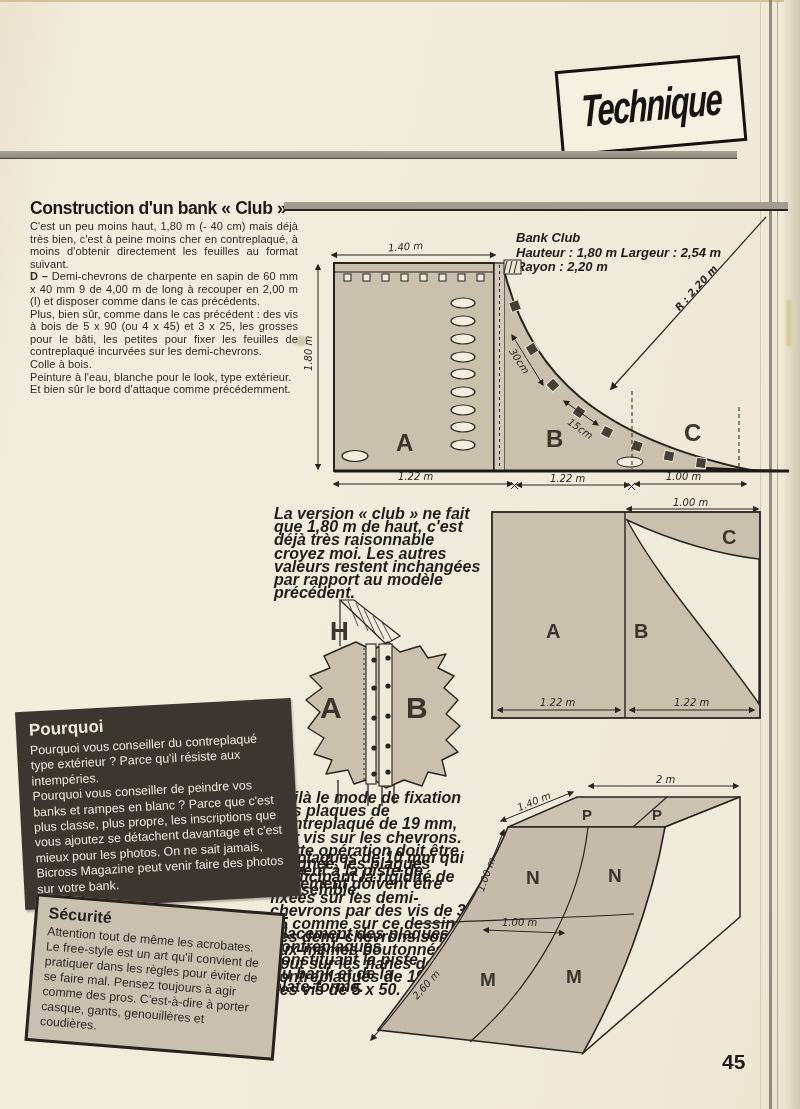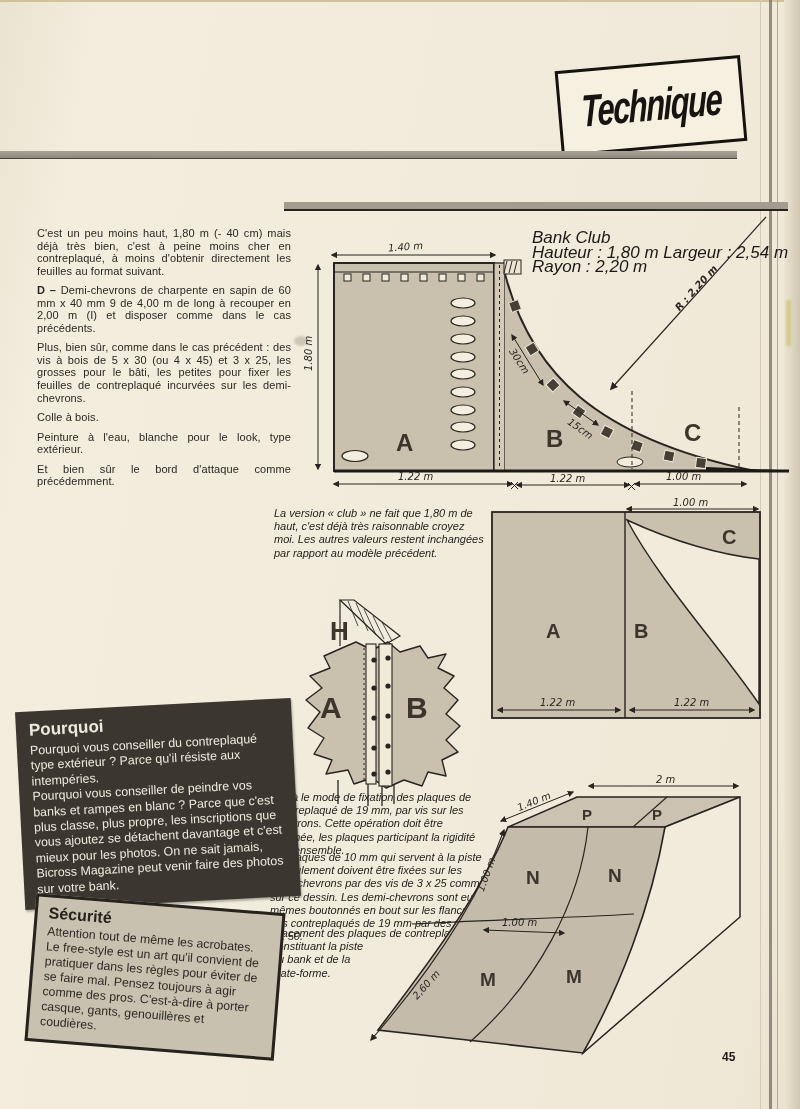--- a/index.html
+++ b/index.html
@@ -19,37 +19,37 @@
   .tech-box{left:558px;top:63px;width:180px;height:80px;border:3px solid #15120f;background:#f6f0e1;
     transform:rotate(-5deg);display:flex;align-items:center;justify-content:center;}
   .tech-text{font-weight:bold;font-style:italic;font-size:31px;letter-spacing:-1.5px;color:#171310;
     transform:scaleY(1.45) skewX(-6deg);}
   .mast-rule{left:0;top:151px;width:737px;height:7px;background:linear-gradient(#a8a296,#8e897d);border-bottom:1px solid #4a453e;}
   
   .title{left:30px;top:186px;width:260px;font-size:17.5px;font-weight:bold;letter-spacing:-.4px;color:#1d1a16;}
   .title-band{left:284px;top:202px;width:504px;height:7px;background:#a39d91;border-bottom:2px solid #27231e;}
   .bodycol{left:30px;top:220px;width:268px;height:446px;font-size:11px;line-height:12.55px;
     text-align:justify;letter-spacing:.1px;color:#2b2722;overflow:hidden;}
-  .bodycol p{margin:7px;}
+  .bodycol p{margin:0;}
   .bodycol b{font-weight:bold;}
   
-  .cap{font-style:italic;font-weight:normal;font-size:11px;line-height:13.2px;color:#201d19;}
+  .cap{font-style:italic;font-weight:bold;font-size:16px;line-height:13.2px;color:#201d19;}
   .pre{white-space:pre-line;}
   
-  .specs{left:532px;top:231px;font-style:italic;font-weight:normal;font-size:17px;line-height:14.5px;color:#1c1916;}
+  .specs{left:516px;top:231px;font-style:italic;font-weight:bold;font-size:13px;line-height:14.5px;color:#1c1916;}
   
   .pourquoi{left:20px;top:705px;width:250px;padding:9px 13px 12px;background:#3c3631;color:#efe9dc;
     transform:rotate(-3deg);box-shadow:1px 2px 2px rgba(60,55,45,.35);}
   .pourquoi h3{margin:0 0 3px;font-size:17px;}
   .pourquoi p{margin:0;font-size:12.4px;line-height:15.4px;}
   .securite{left:30px;top:903px;width:222px;padding:7px 11px 10px;background:#c8c1b0;border:3px solid #26221d;
     transform:rotate(4.6deg);color:#2e2a25;}
   .securite h3{margin:0 0 2px;font-size:16px;color:#25211c;}
   .securite p{margin:0;font-size:12.3px;line-height:15px;font-weight:500;}
-  .pagenum{left:722px;top:1050px;font-size:12px;font-weight:bold;color:#1f1b17;}
+  .pagenum{left:722px;top:1050px;font-size:21px;font-weight:bold;color:#1f1b17;}
   svg text{font-family:"Liberation Sans",sans-serif;}
   .hand{font-family:"DejaVu Sans",sans-serif;font-style:italic;font-size:10px;fill:#2a2520;}
   .plabel{font-weight:bold;fill:#3b352c;}
 </style>
 </head>
 <body>
 
 <div class="page">
 
   <div class="abs topline"></div>
@@ -58,26 +58,27 @@
   <div class="abs edge-c"></div>
   <div class="abs edge-d"></div>
   <div class="abs stain1"></div>
   <div class="abs stain2"></div>
 
   <div class="abs tech-box">
     <span class="tech-text">Technique</span>
   </div>
   <div class="abs mast-rule"></div>
 
+  <h1 class="abs title">Construction d'un bank « Club »</h1>
   <div class="abs title-band"></div>
 
   <div class="abs bodycol">
     <p><span>C'est un peu moins haut, 1,80 m (- 40 cm) mais déjà très bien, c'est à peine moins cher en contreplaqué, à moins d'obtenir directement les feuilles au format suivant.</span></p>
     <p><b>D – </b><span>Demi-chevrons de charpente en sapin de 60 mm x 40 mm 9 de 4,00 m de long à recouper en 2,00 m (I) et disposer comme dans le cas précédents.</span></p>
-    <p><span>Plus, bien sûr, comme dans le cas précédent : des vis à bois de 5 x 30 (ou 4 x 45) et 3 x 25, les grosses pour le bâti, les petites pour fixer les feuilles de contreplaqué incurvées sur les demi-chevrons.</span></p>
+    <p><span>Plus, bien sûr, comme dans le cas précédent : des vis à bois de 5 x 90 (ou 4 x 45) et 3 x 25, les grosses pour le bâti, les petites pour fixer les feuilles de contreplaqué incurvées sur les demi-chevrons.</span></p>
     <p><span>Colle à bois.</span></p>
     <p><span>Peinture à l'eau, blanche pour le look, type extérieur.</span></p>
     <p><span>Et bien sûr le bord d'attaque comme précédemment.</span></p>
   </div>
 
   <div class="abs specs">
     <div>Bank Club</div>
     <div>Hauteur : 1,80 m Largeur : 2,54 m</div>
     <div>Rayon : 2,20 m</div>
   </div>

